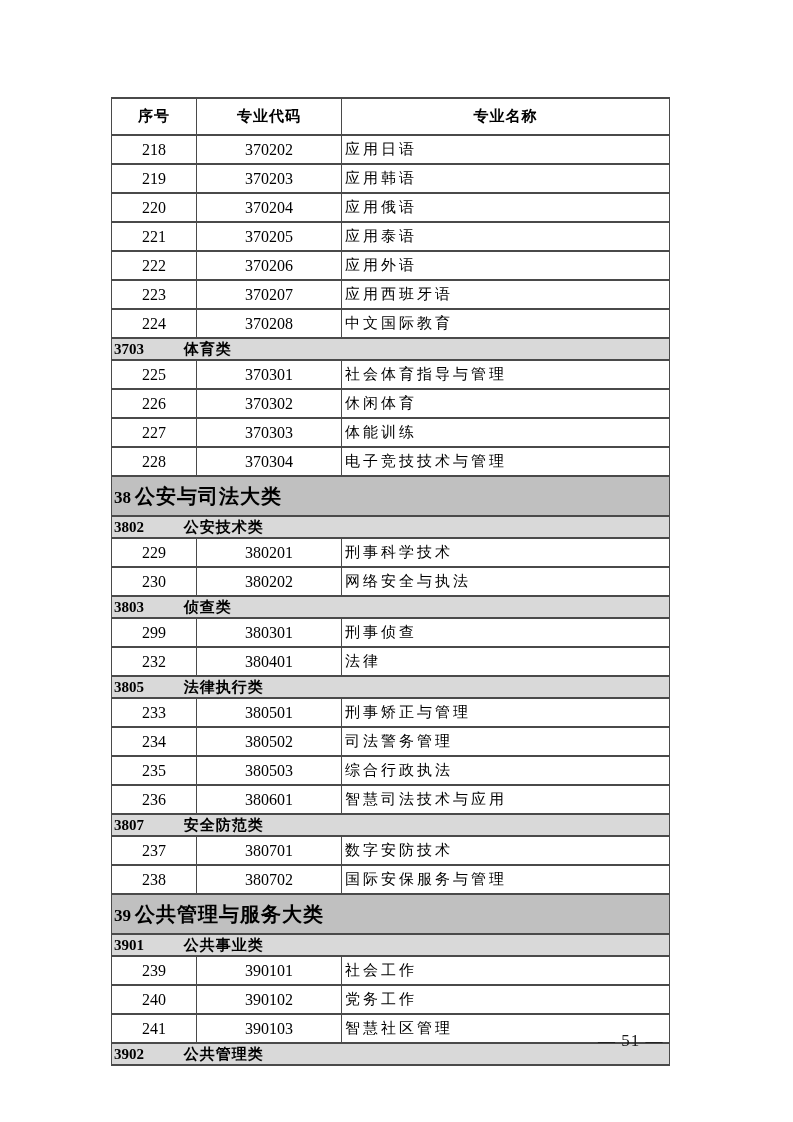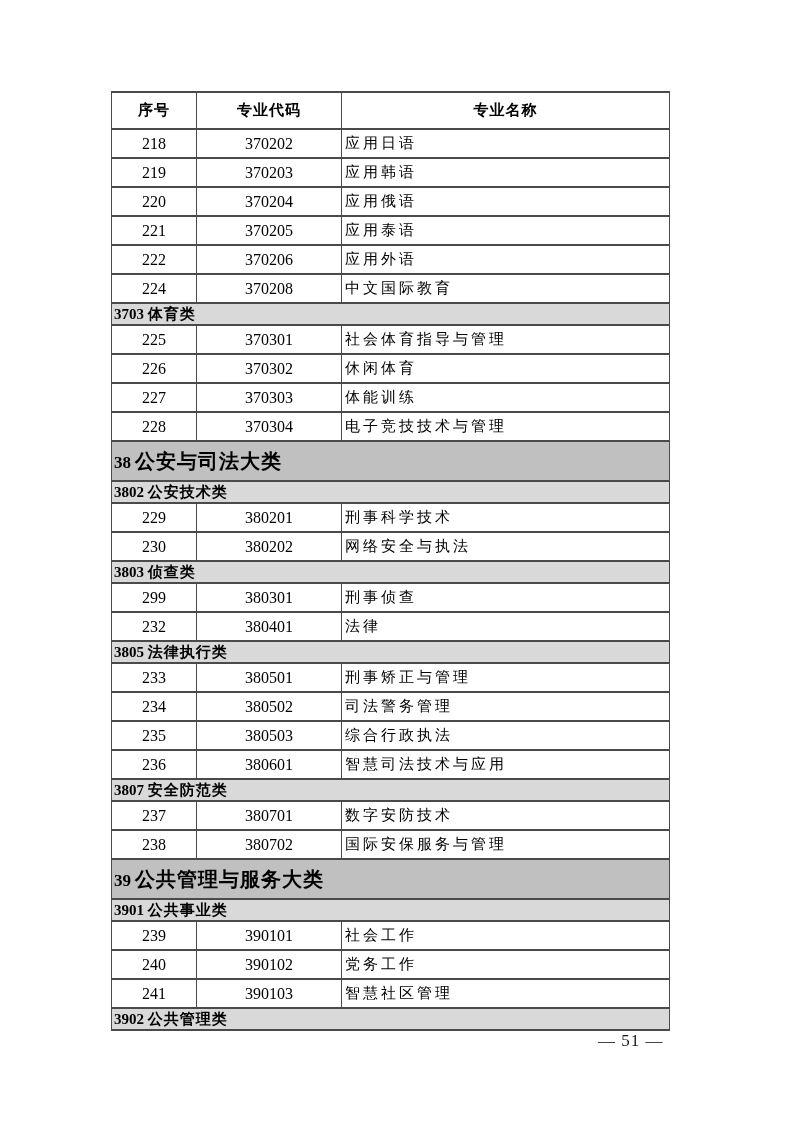--- a/index.html
+++ b/index.html
@@ -6,21 +6,21 @@
   body {
     width: 793px; height: 1122px;
     background: #ffffff;
     position: relative;
     font-family: "Liberation Serif", serif;
     color: #000000;
     overflow: hidden;
   }
   .majors-table {
     position: absolute;
-    left: 111px; top: 91px;
+    left: 111px; top: 97px;
     width: 559px;
     border-collapse: collapse;
     table-layout: fixed;
   }
   .majors-table td, .majors-table th {
     border: 1px solid var(--border-color, #4a4a4a);
     border-top-width: 2px;
     border-bottom-width: 2px;
     padding: 0;
     overflow: hidden;
@@ -50,21 +50,21 @@
     font-size: 15px;
     letter-spacing: 3px;
   }
   tr.row-sub td {
     height: 20px;
     background: var(--sub-bg, #d9d9d9);
     font-weight: bold;
     font-size: 15px;
     padding-left: 2px;
   }
-  tr.row-sub .ttl { letter-spacing: 1px; }
+  tr.row-sub .ttl { letter-spacing: 1px; margin-left: 36px; }
   tr.row-big td {
     height: 38px;
     background: var(--big-bg, #c0c0c0);
     font-weight: bold;
     padding-left: 2px;
   }
   tr.row-big .num {
     font-family: "Liberation Serif", serif;
     font-size: 17px;
     margin-top: 10px;
@@ -123,20 +123,25 @@
           <td class="c-seq">221</td>
           <td class="c-code">370205</td>
           <td class="c-name">应用泰语</td>
         </tr>
         <tr class="row-data">
           <td class="c-seq">222</td>
           <td class="c-code">370206</td>
           <td class="c-name">应用外语</td>
         </tr>
         <tr class="row-data">
+          <td class="c-seq">223</td>
+          <td class="c-code">370207</td>
+          <td class="c-name">应用西班牙语</td>
+        </tr>
+        <tr class="row-data">
           <td class="c-seq">224</td>
           <td class="c-code">370208</td>
           <td class="c-name">中文国际教育</td>
         </tr>
         <tr class="row-sub">
           <td colspan="3"><span class="num">3703</span> <span class="ttl">体育类</span></td>
         </tr>
         <tr class="row-data">
           <td class="c-seq">225</td>
           <td class="c-code">370301</td>

